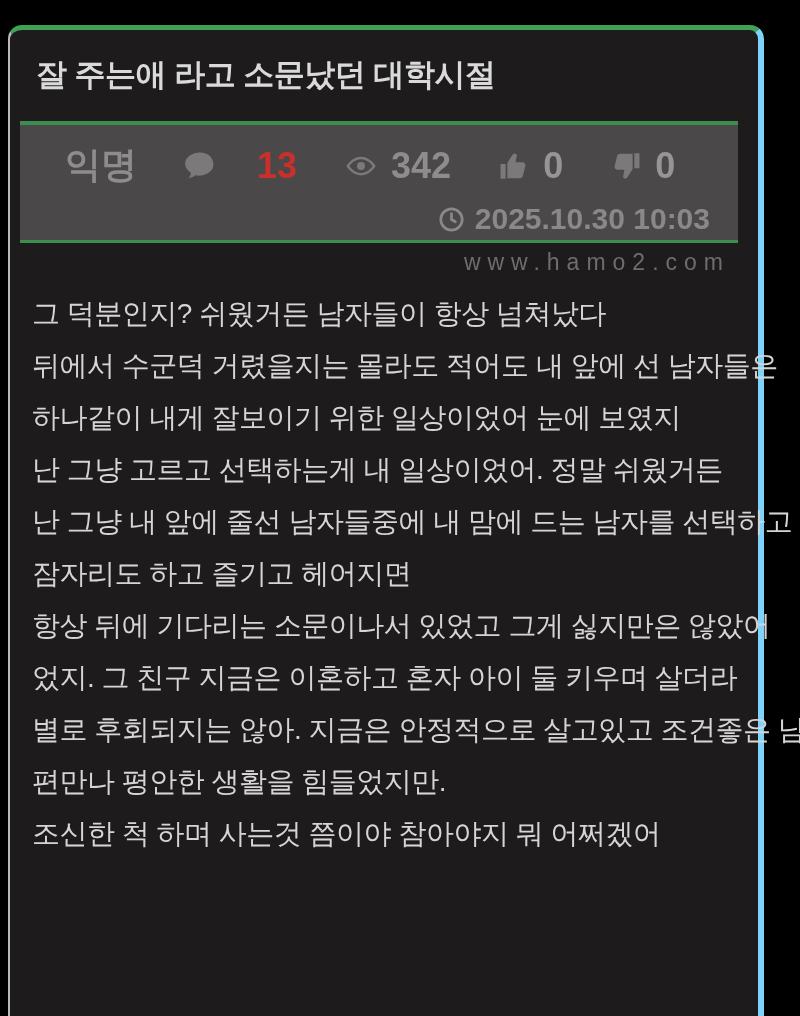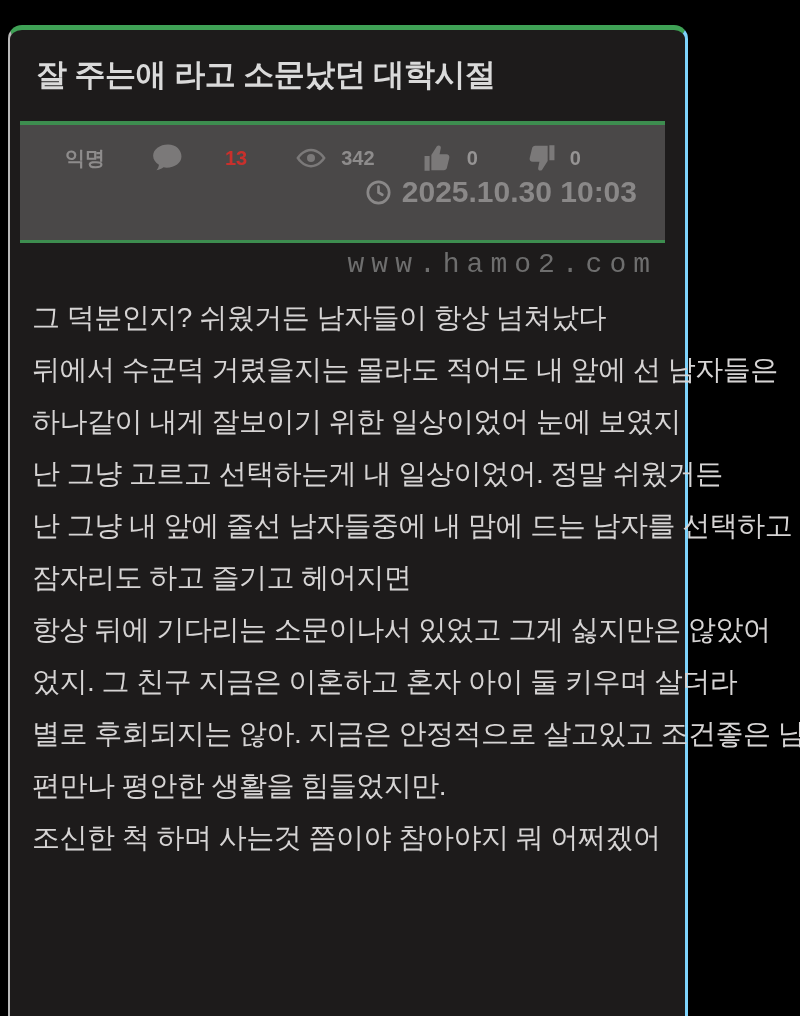--- a/index.html
+++ b/index.html
@@ -7,25 +7,25 @@
   body {
     width: 800px; height: 1016px;
     background: #000000;
     overflow: hidden;
     font-family: "Liberation Sans", sans-serif;
     position: relative;
   }
   .post-card {
     position: absolute;
     left: 8px; top: 25px;
-    width: 680px; height: 991px;
+    width: 756px; height: 991px;
     background: #1d1b1b;
     border-top: 5px solid #3fa256;
     border-left: 2px solid #b9b9b9;
-    border-right: 3px solid #7dd3fc;
+    border-right: 6px solid #7dd3fc;
     border-radius: 14px 14px 0 0;
   }
   .post-title {
     margin: 26px 20px 0 26px;
     font-size: 31px;
     line-height: 38px;
     font-weight: bold;
     color: #dadada;
     letter-spacing: -0.5px;
   }
@@ -36,46 +36,47 @@
     border-bottom: 3px solid #3d8d4f;
     height: 122px;
     padding: 16px 25px 0 45px;
   }
   .meta-row1 {
     display: flex;
     align-items: center;
     gap: 46px;
     color: #8e8c8c;
     font-weight: bold;
-    font-size: 20px;
+    font-size: 36px;
   }
   .meta-item {
     display: flex;
     align-items: center;
     gap: 12px;
   }
   .meta-item .icon { color: #7b7979; display: inline-flex; }
   .count-red { color: #c9302c; margin-left: 28px; }
   .count-gray { color: #969494; }
   .meta-row2 {
     display: flex;
     justify-content: flex-end;
     align-items: center;
     gap: 10px;
+    margin-top: 12px;
     padding-right: 3px;
     color: #8a8888;
     font-weight: bold;
     font-size: 30px;
   }
   .meta-row2 .icon { color: #8a8888; display: inline-flex; }
   .watermark {
     margin: 6px 28px 0 0;
     text-align: right;
-    font-family: Liberation Mono, monospace;
-    font-size: 28px;
+    font-family: Liberation Sans, sans-serif;
+    font-size: 23px;
     letter-spacing: 7px;
     color: #6e6e6e;
   }
   .post-body {
     margin: 12px 24px 0 22px;
     font-size: 28px;
     line-height: 52px;
     color: #d6d4d4;
     letter-spacing: -0.5px;
   }

